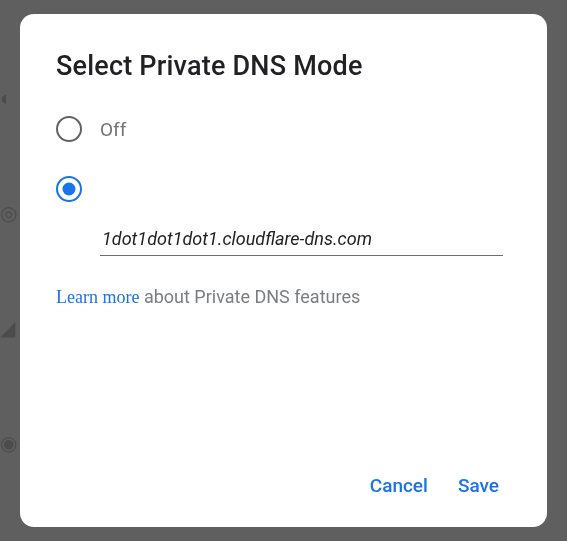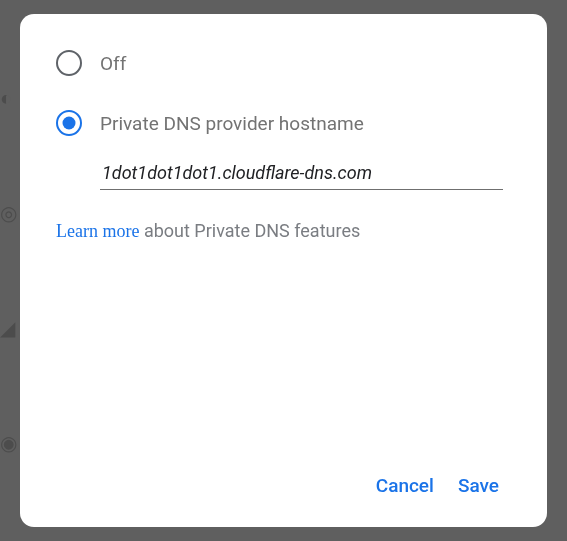--- a/index.html
+++ b/index.html
@@ -115,21 +115,21 @@
       cursor: pointer;
       font-family: Liberation Serif, serif;
     }
     .learn-more-rest {
       color: #7a7d82;
     }
     .actions {
       margin-top: auto;
       display: flex;
       justify-content: flex-end;
-      gap: 16px;
+      gap: 22px;
       padding-top: 20px;
       padding-right: 8px;
     }
     .action-btn {
       background: none;
       border: none;
       color: #1a73e8;
       font-size: 19px;
       font-weight: 500;
       cursor: pointer;
@@ -141,32 +141,32 @@
 <body>
 
 <div class="backdrop-icons">
   <span class="backdrop-icon">◐</span>
   <span class="backdrop-icon">◎</span>
   <span class="backdrop-icon">◢</span>
   <span class="backdrop-icon">◉</span>
 </div>
 
 <div class="dialog">
+  <h1 class="dialog-title">Select Private DNS Mode</h1>
 
   <div class="radio-group">
 
     <div class="radio-option">
       <div class="radio-circle"></div>
       <span class="radio-label">Off</span>
     </div>
 
 
     <div class="radio-option">
       <div class="radio-circle selected"></div>
-      <span class="radio-label">Private DNS provider hostname</span>
     </div>
 
   </div>
 
   <div class="hostname-input-wrap">
     <input class="hostname-input" type="text" value="1dot1dot1dot1.cloudflare-dns.com" style="">
   </div>
 
   <div class="learn-more-wrap">
     <a class="learn-more-link">Learn more</a><span class="learn-more-rest"> about Private DNS features</span>

